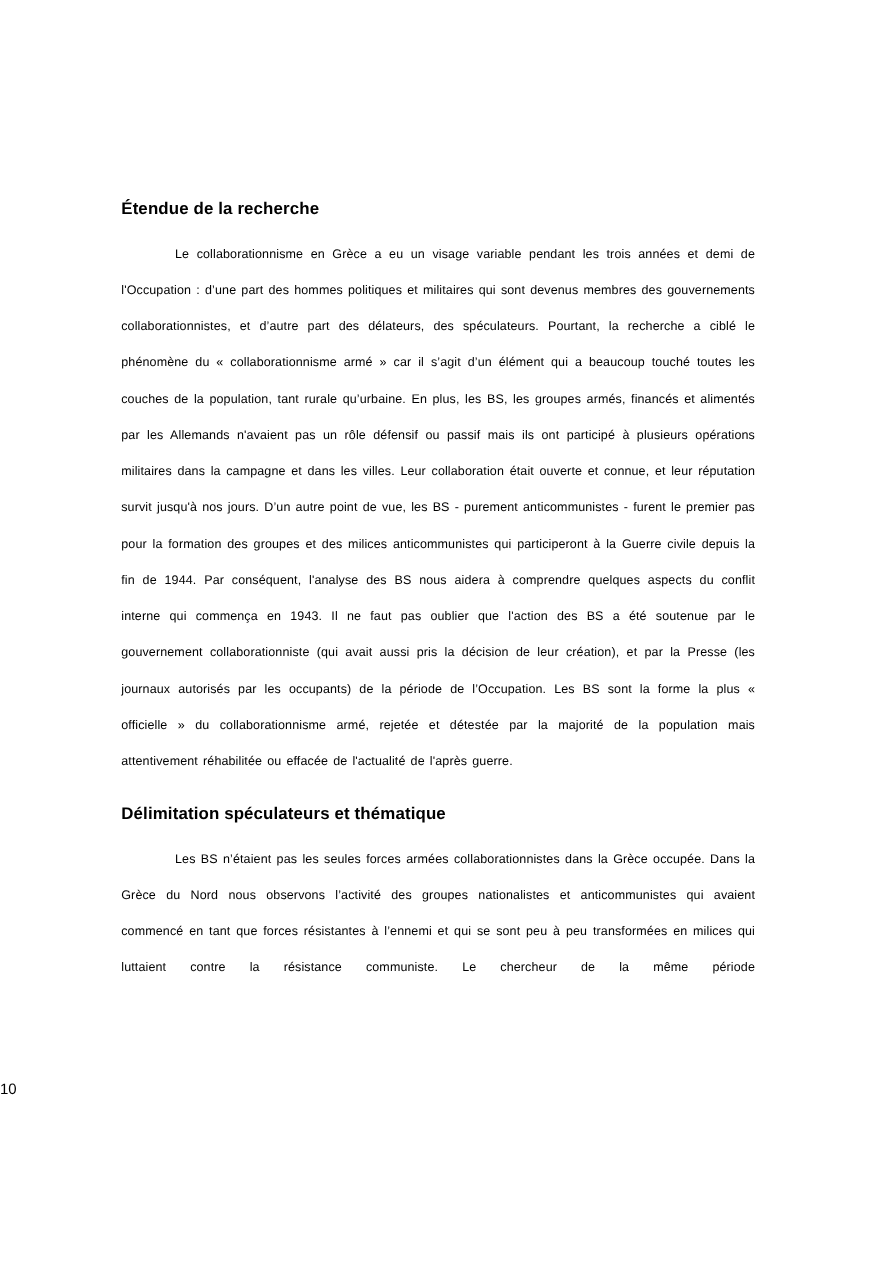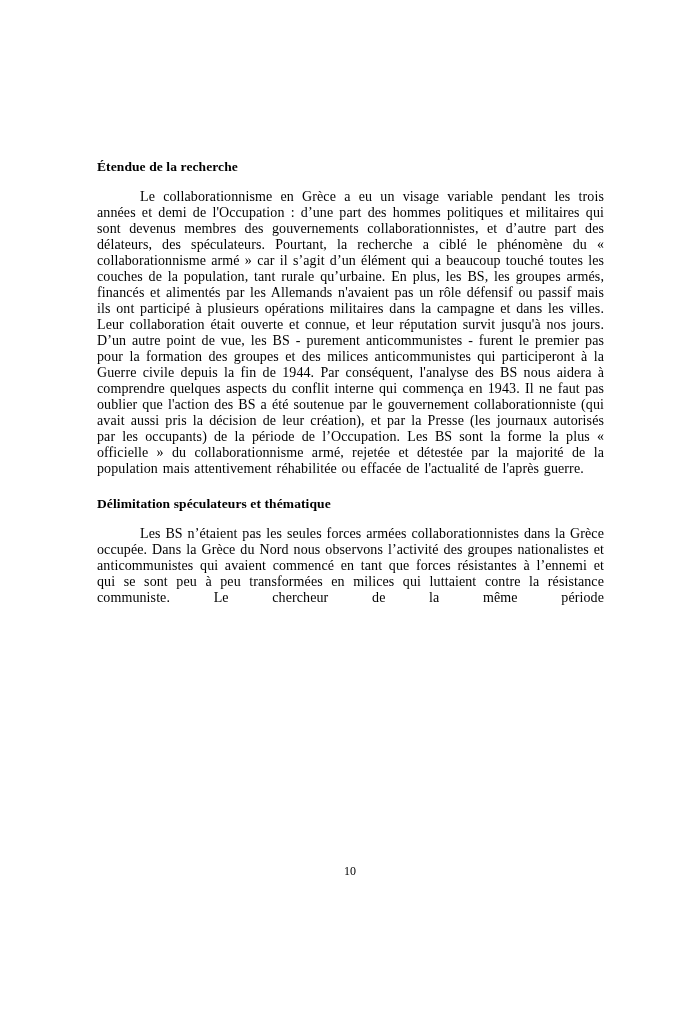--- a/index.html
+++ b/index.html
@@ -6,57 +6,56 @@
     margin: 0;
     padding: 0;
     background: #ffffff;
   }
   .page {
     position: relative;
     width: 700px;
     height: 1028px;
     background: #ffffff;
     color: #000000;
-    font-family: Liberation Serif, serif;
+    font-family: Liberation Sans, sans-serif;
     overflow: hidden;
   }
   .content {
     position: absolute;
     left: 97px;
     width: 507px;
     top: 155px;
   }
   .heading {
     font-size: 13.5px;
     font-weight: 700;
     line-height: 24px;
     margin: 0;
     letter-spacing: 0.1px;
   }
   .heading.second {
     margin-top: 15px;
   }
   .para {
     margin: 10px 0 0 0;
-    font-size: 14px;
-    line-height: 16px;
+    font-size: 10px;
+    line-height: 29px;
     text-align: justify;
     text-indent: 43px;
     word-spacing: 1.2px;
     letter-spacing: 0.1px;
   }
   .para.fill-last {
     text-align-last: justify;
   }
   .page-number {
     position: absolute;
     top: 862px;
     left: 0;
     width: 100%;
-    text-align: center;
     font-size: 12px;
     line-height: 18px;
     color: #000000;
   }
 </style>
 </head>
 <body>
 
 <div class="page">
   <div class="content">

